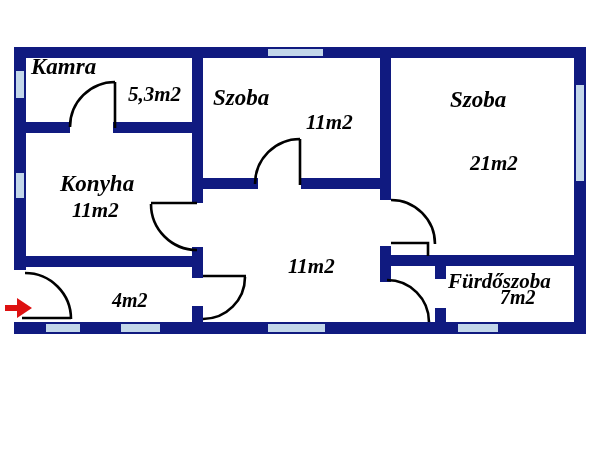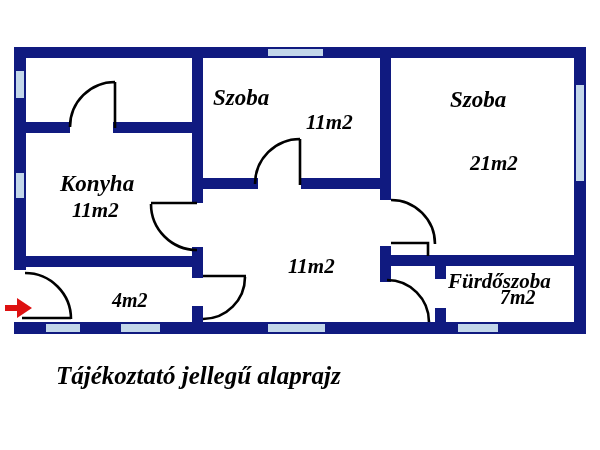--- a/index.html
+++ b/index.html
@@ -52,25 +52,26 @@
     <path class="door-arc" d="M115,82 L115,128 M115,82 A45,45 0 0 0 70,127"></path>
     <path class="door-arc" d="M300,139 L300,185 M300,139 A45,45 0 0 0 255,184"></path>
     <path class="door-arc" d="M151,203 L197,203 M151,204 A46,46 0 0 0 197,250"></path>
     <path class="door-arc" d="M203,276 L246,276 M245,277 A42,42 0 0 1 203,319"></path>
     <path class="door-arc" d="M22,318 L71,318 M25,273 A46,46 0 0 1 71,319"></path>
     <path class="door-arc" d="M391,243 L428,243 L428,256 M391,200 A44,44 0 0 1 435,244"></path>
     <path class="door-arc" d="M387,280 A42,42 0 0 1 429,322"></path>
     <polygon class="arrow" points="5,305 17,305 17,298 32,308 17,318 17,311 5,311"></polygon>
   </svg>
 
+  <div class="label name" style="left:31px;top:55px;">Kamra</div>
+  <div class="label area" style="left:128px;top:84px;">5,3m2</div>
   <div class="label name" style="left:213px;top:86px;">Szoba</div>
   <div class="label area" style="left:306px;top:112px;">11m2</div>
   <div class="label name" style="left:450px;top:88px;">Szoba</div>
   <div class="label area" style="left:470px;top:153px;">21m2</div>
   <div class="label name" style="left:60px;top:172px;">Konyha</div>
   <div class="label area" style="left:72px;top:200px;">11m2</div>
   <div class="label area" style="left:288px;top:256px;">11m2</div>
   <div class="label area" style="left:112px;top:290px;font-size:20px;">4m2</div>
   <div class="label name" style="left:448px;top:271px;font-size:21px;font-family:Liberation Serif, serif;">Fürdőszoba</div>
   <div class="label area" style="left:500px;top:287px;font-size:20px;">7m2</div>
 
-  <div class="label caption" style="left:56px;top:363px;">Tájékoztató jellegű alaprajz</div>
 </div>
 
 </body></html>

